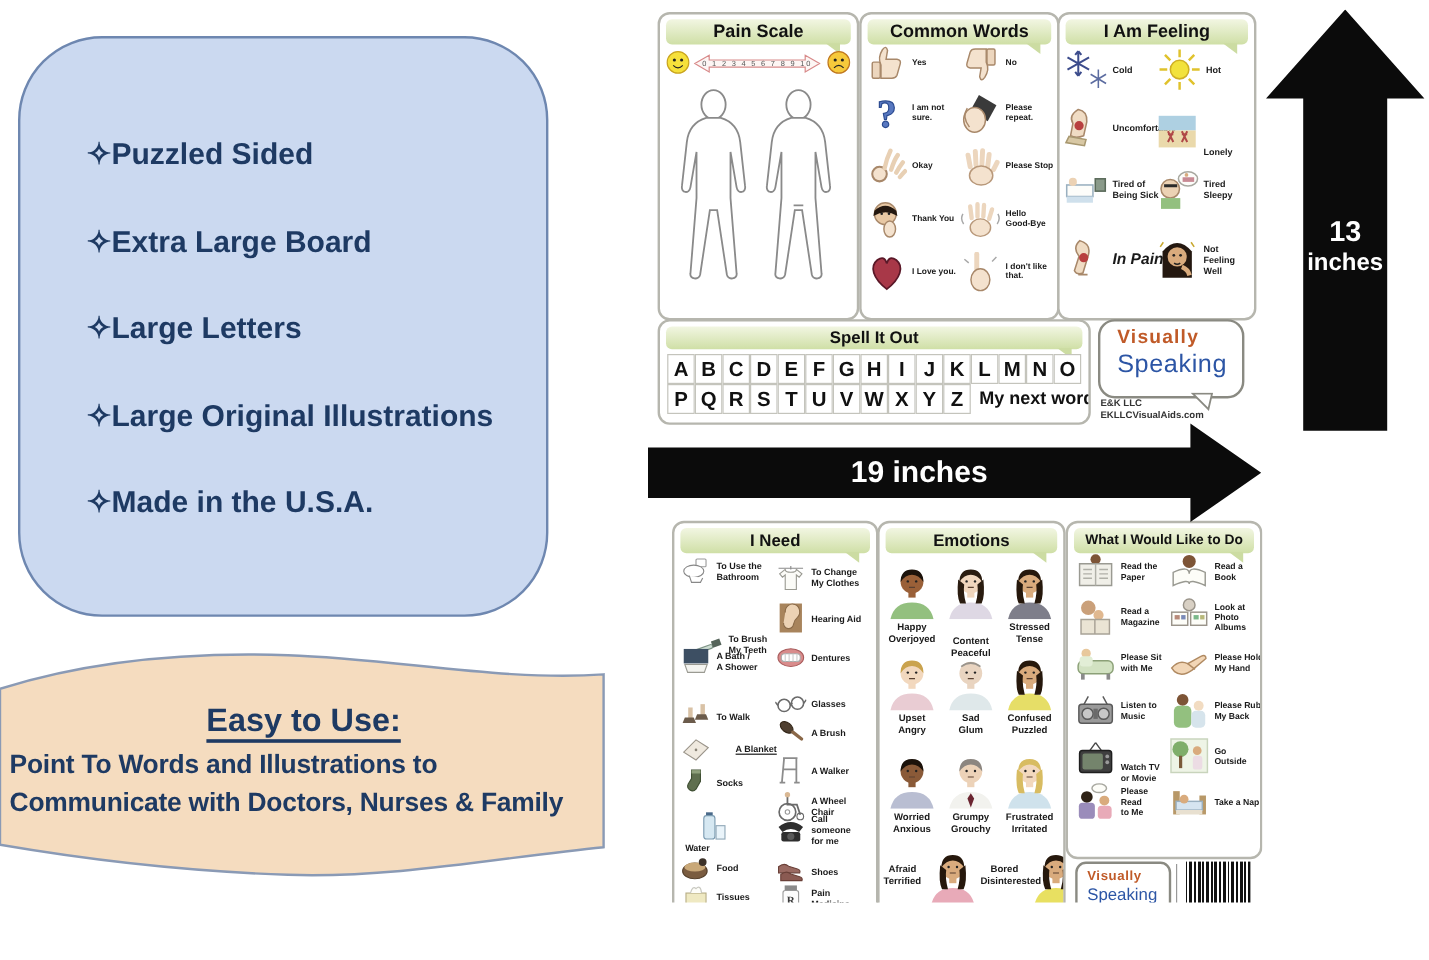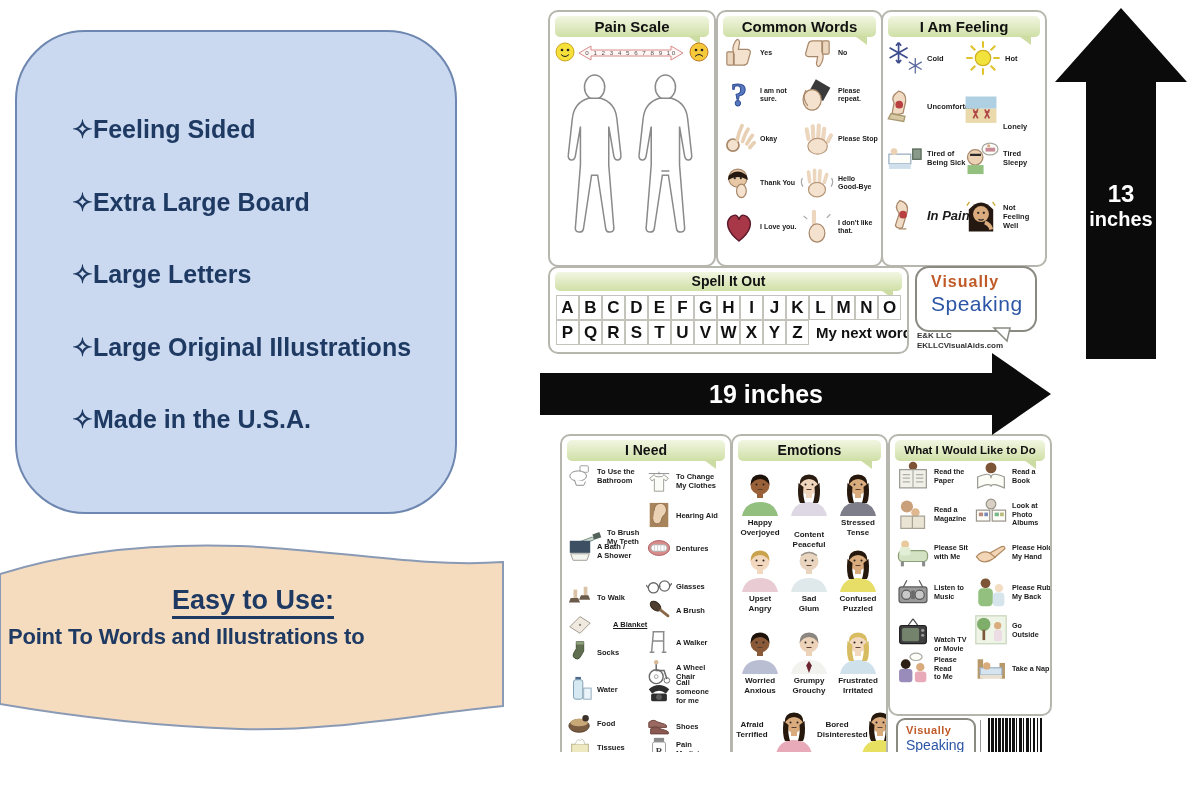--- a/index.html
+++ b/index.html
@@ -25,33 +25,34 @@
 .logo-box{position:absolute;background:#fff;border:2px solid #8a8a82;}
 .emolbl{position:absolute;font-size:8px;font-weight:bold;color:#1a1a1a;text-align:center;line-height:1.25;}
 .barcode{position:absolute;background:repeating-linear-gradient(90deg,#111 0 1.5px,#fff 1.5px 3px,#111 3px 5.5px,#fff 5.5px 7px);}
 </style>
 </head>
 <body>
 
 <div class="canvas">
   <div class="blue-box">
     <ul class="bb-list" id="features-list">
-        <li>✧Feeling Sided</li>
+        <li>✧Puzzled Sided</li>
         <li>✧Extra Large Board</li>
         <li>✧Large Letters</li>
         <li>✧Large Original Illustrations</li>
         <li>✧Made in the U.S.A.</li>
       </ul>
   </div>
 
   <svg class="abs" style="left:0;top:540px;" width="505" height="200" viewBox="0 0 505 200">
     <path d="M0,34 C70,12 150,3 240,6 C330,9 420,28 503,22 L503,166 C420,174 330,192 240,189 C150,186 70,176 0,164 Z" fill="#f5dcbf" stroke="#8a9ab5" stroke-width="2"></path>
   </svg>
   <div class="easy-title"><span>Easy to Use:</span></div>
   <div class="easy-line" style="top:624px;">Point To Words and Illustrations to</div>
+  <div class="easy-line" style="top:656px;">Communicate with Doctors, Nurses &amp; Family</div>
 
   <div class="panel" style="left:548px;top:10px;width:164px;height:253px;">
     <div class="band">Pain Scale</div>
     <div class="abs" style="left:5px;top:30px;" id="smiley"><svg width="20" height="20" viewBox="0 0 20 20">
           <circle cx="10" cy="10" r="9" fill="#f6e13b" stroke="#caa520"></circle>
           <circle cx="7" cy="8" r="1.3" fill="#222"></circle>
           <circle cx="13" cy="8" r="1.3" fill="#222"></circle>
           <path d="M6,12.5 q4,4 8,0" stroke="#222" fill="none"></path>
         </svg></div>
     <div class="abs" style="right:5px;top:30px;" id="sadface"><svg width="20" height="20" viewBox="0 0 20 20">
@@ -352,21 +353,21 @@
               </svg></span>
             <div class="lbl" style="font-size: 7.5px; width: 48px; margin-left: 20px; text-decoration: underline;">A Blanket</div>
           </div>
           <div class="item" style="left: 5px; top: 203px;">
             <span style="display: inline-block; width: 26px; height: 26px; flex: 0 0 auto;"><svg width="26" height="26" viewBox="0 0 28 28">
                 <path d="M10,3 h8 v10 l-4,7 a4.2,4.2 0 0 1 -7,-4.5 l3,-5 z" fill="#5f6f4f" stroke="#3f4f33"></path>
                 <rect x="10" y="3" width="8" height="3" fill="#8fa07c"></rect>
               </svg></span>
             <div class="lbl" style="font-size: 7.5px; width: 48px; margin-left: 4px;">Socks</div>
           </div>
-          <div class="item" style="left: 5px; top: 240px;">
+          <div class="item" style="left: 5px; top: 240px; flex-direction: column;">
             <span style="display: inline-block; width: 26px; height: 26px; flex: 0 0 auto;"><svg width="26" height="26" viewBox="0 0 28 28">
                 <rect x="9" y="1" width="6" height="3" fill="#4a6a8a"></rect>
                 <rect x="7" y="4" width="10" height="21" rx="2.5" fill="#d6e8f2" stroke="#7a9ab0"></rect>
                 <rect x="18" y="13" width="8" height="12" fill="#eaf4fa" stroke="#90a8b8"></rect>
               </svg></span>
             <div class="lbl" style="font-size: 7.5px; width: 48px; margin-left: 4px;">Water</div>
           </div>
           <div class="item" style="left: 5px; top: 274px;">
             <span style="display: inline-block; width: 26px; height: 26px; flex: 0 0 auto;"><svg width="26" height="26" viewBox="0 0 28 28">
                 <ellipse cx="13" cy="17" rx="11" ry="7" fill="#7a5c40" stroke="#55402c"></ellipse>

